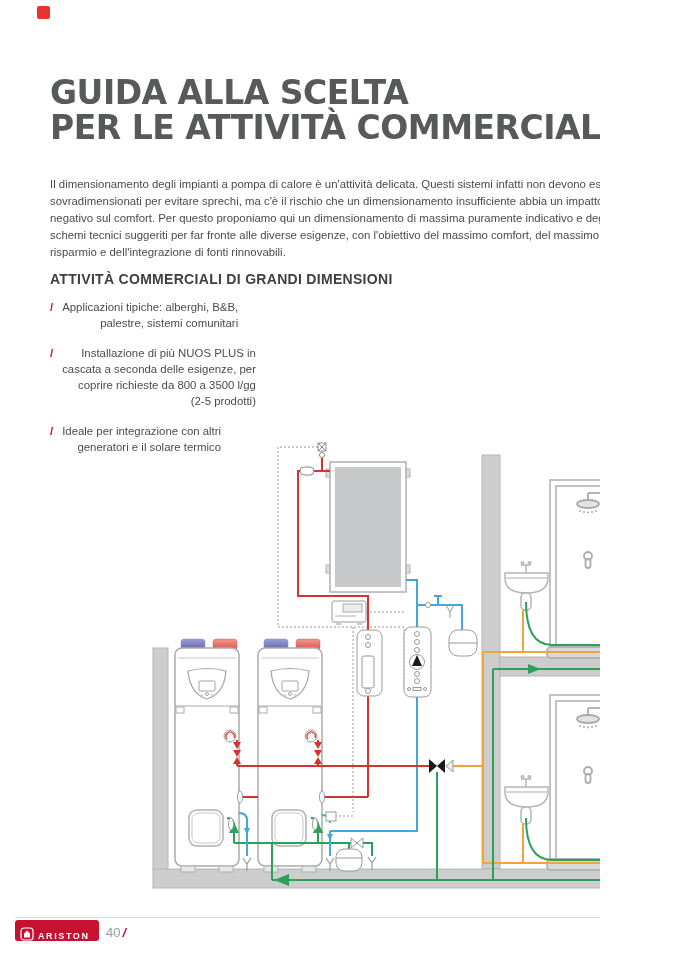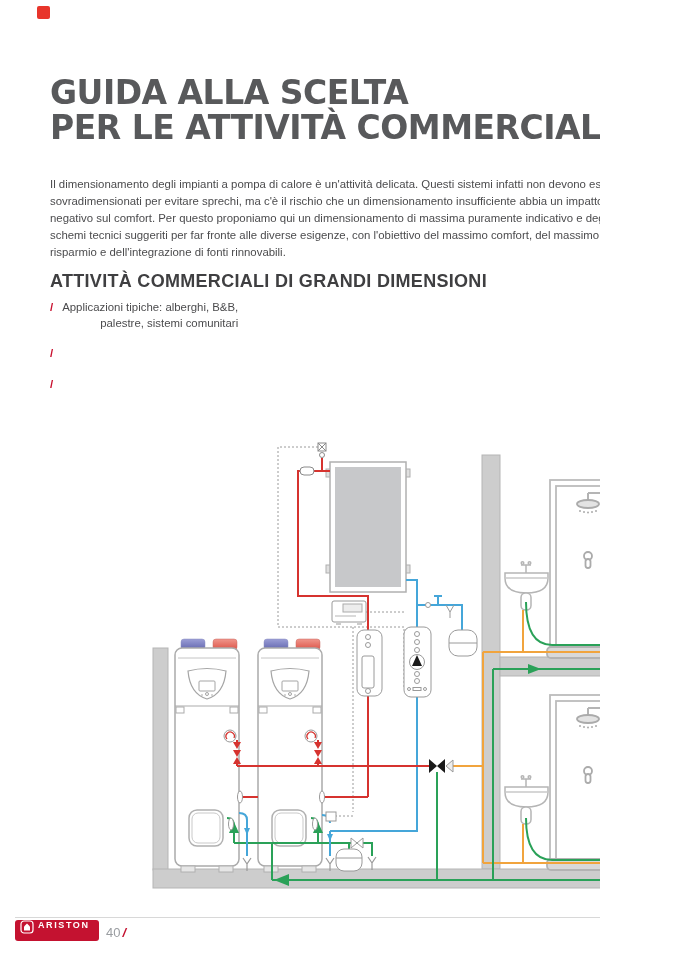--- a/index.html
+++ b/index.html
@@ -4,30 +4,30 @@
 <style>
   html,body{margin:0;padding:0;background:#ffffff;}
   #page{position:relative;width:600px;height:959px;background:#ffffff;overflow:hidden;
         font-family:"Liberation Sans",sans-serif;}
   .brandmark{position:absolute;left:37px;top:6px;width:13px;height:13px;border-radius:2px;background:#e8352b;}
   .title{position:absolute;left:50px;top:76px;width:600px;
          font-family:"DejaVu Sans",sans-serif;font-weight:bold;font-size:33px;line-height:1.06;
          letter-spacing:-0.5px;color:#58595b;white-space:pre-line;}
   .intro{position:absolute;left:50px;top:176px;width:586px;font-size:11.4px;line-height:1.5;
          color:#4b4b4d;}
-  .section-heading{position:absolute;left:50px;top:271px;font-size:18px;font-weight:bold;
+  .section-heading{position:absolute;left:50px;top:271px;font-size:14px;font-weight:bold;
          letter-spacing:0.3px;color:#3f3f41;}
   .bullets{position:absolute;left:50px;top:300px;width:262px;list-style:none;margin:0;padding:0;}
   .bullets li{display:flex;margin-bottom:15px;font-size:11.4px;line-height:1.38;color:#4b4b4d;}
   .bullets .slash{color:#c8102e;font-weight:bold;margin-right:9px;flex:0 0 auto;}
   .bullets .btxt{white-space:pre-line;text-align:right;}
   .diagram{position:absolute;left:140px;top:440px;width:525px;height:475px;}
   .footer-rule{position:absolute;left:15px;top:917px;width:650px;height:1px;background:#d8d8d8;}
   .footer-logo{position:absolute;left:15px;top:920px;width:84px;height:21px;background:#c41230;
-         border-radius:3px;display:flex;align-items:flex-start;padding-left:5px;box-sizing:border-box;}
+         border-radius:3px;display:flex;align-items:flex-end;padding-left:5px;box-sizing:border-box;}
   .footer-logo .brandtext{color:#ffffff;font-weight:bold;font-size:9px;letter-spacing:1.6px;margin-left:4px;}
   .pagenum{position:absolute;left:106px;top:925px;font-size:13px;color:#9a9da1;}
   .pagenum .sep{color:#c41230;font-weight:bold;font-style:italic;margin-left:2px;}
 </style>
 </head>
 <body>
 
 <div id="page">
 
   <div class="brandmark"></div>
@@ -40,23 +40,29 @@
   <div class="section-heading">ATTIVITÀ COMMERCIALI DI GRANDI DIMENSIONI</div>
 
   <ul class="bullets">
     <li>
       <span class="slash">/</span>
       <span class="btxt">Applicazioni tipiche: alberghi, B&amp;B,
 palestre, sistemi comunitari</span>
     </li>
     <li>
       <span class="slash">/</span>
+      <span class="btxt">Installazione di più NUOS PLUS in
+cascata a seconda delle esigenze, per
+coprire richieste da 800 a 3500 l/gg
+(2-5 prodotti)</span>
     </li>
     <li>
       <span class="slash">/</span>
+      <span class="btxt">Ideale per integrazione con altri
+generatori e il solare termico</span>
     </li>
   </ul>
 
   <svg class="diagram" viewBox="140 440 525 475" width="525" height="475" xmlns="http://www.w3.org/2000/svg">
     <defs>
       <linearGradient id="gBlue" x1="0" y1="0" x2="0" y2="1">
         <stop offset="0" stop-color="#9b9ed6"></stop>
           <stop offset="1" stop-color="#6165ae"></stop>
       </linearGradient>
       <linearGradient id="gRed" x1="0" y1="0" x2="0" y2="1">

